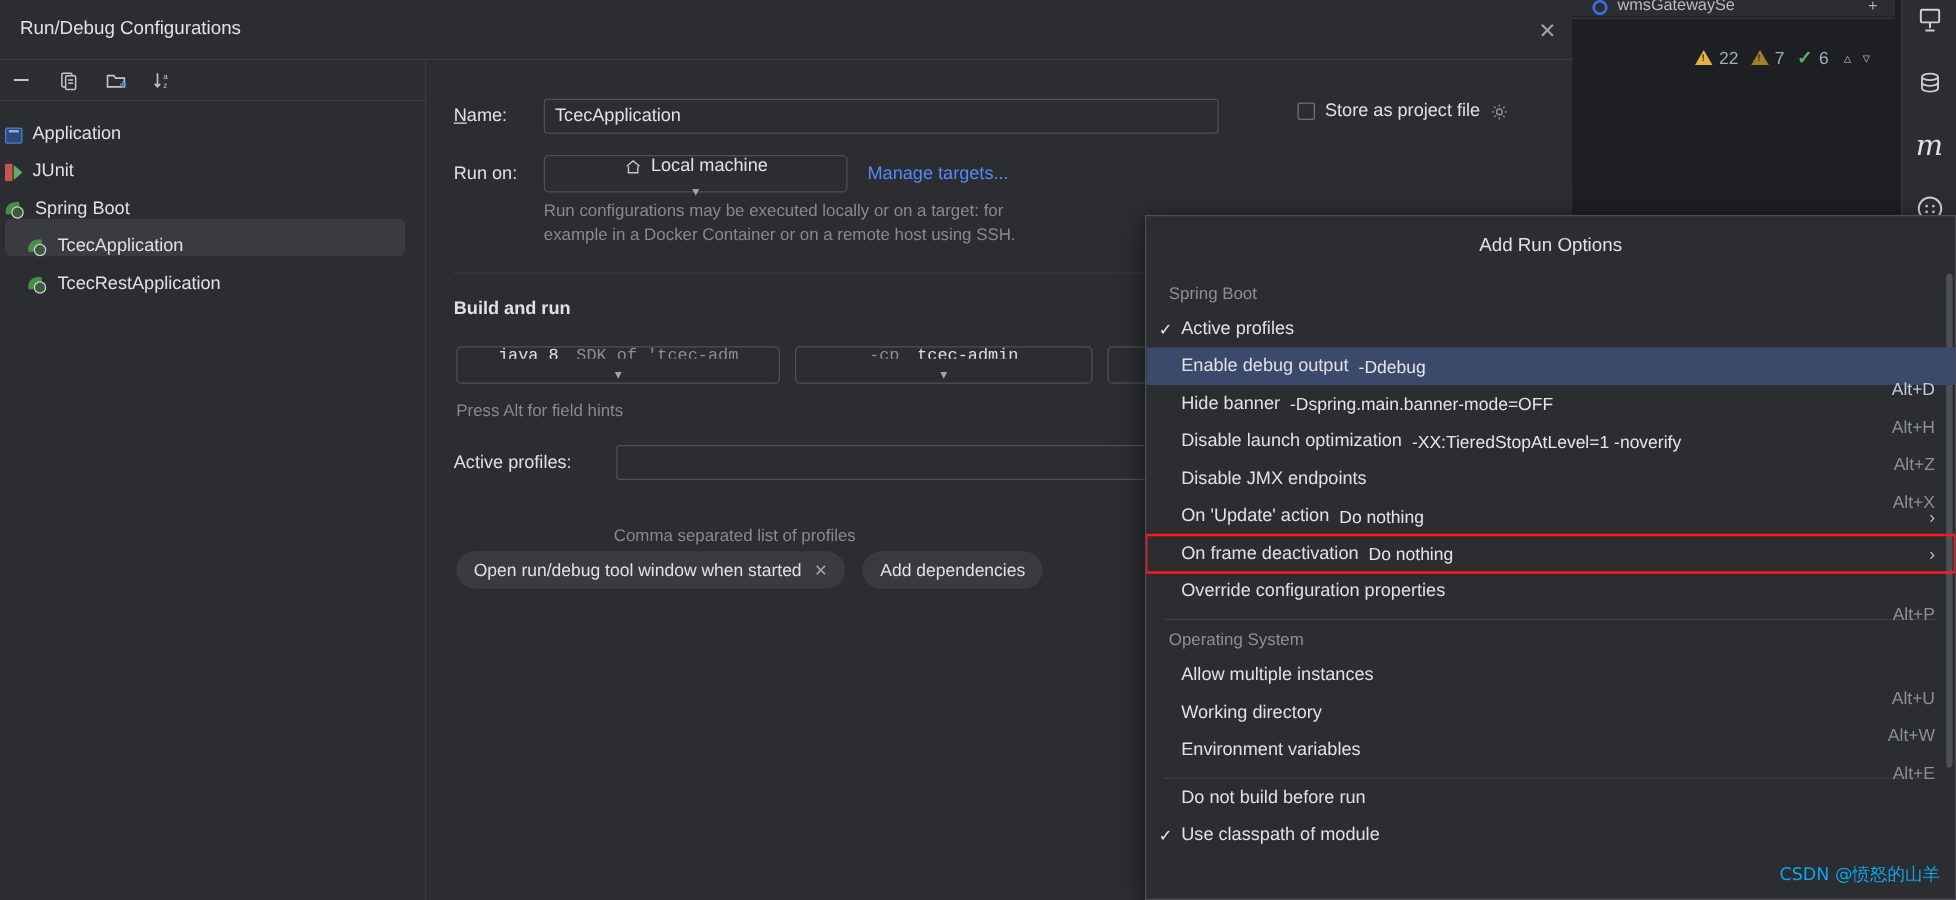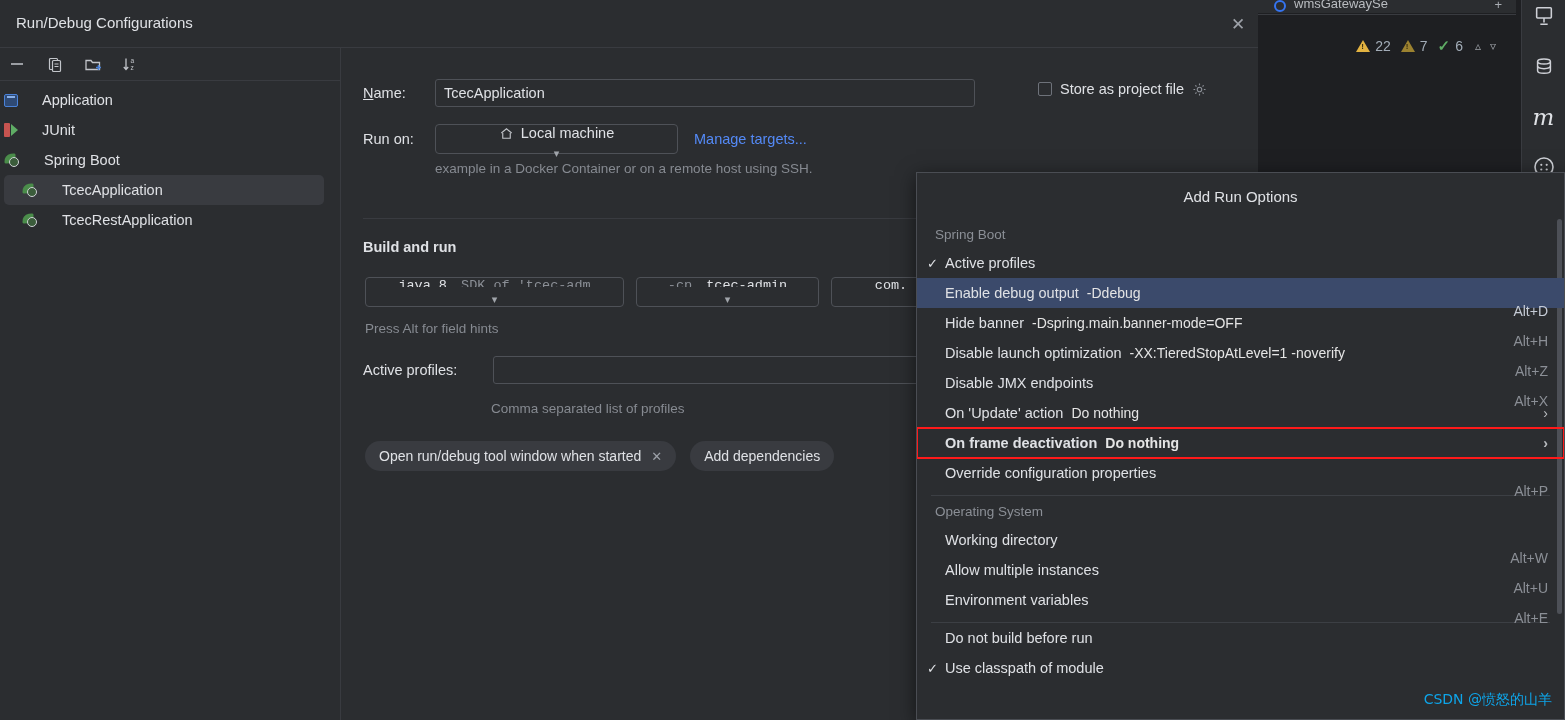--- a/index.html
+++ b/index.html
@@ -74,21 +74,21 @@
     position:absolute; left:0; top:48px; width:341px; height:672px;
     background:#2b2d30; border-right:1px solid #393b40;
   }
   .lp-toolbar {
     height:33px; display:flex; align-items:center; gap:16px; padding-left:6px;
     border-bottom:1px solid #393b40;
   }
   .lp-tool { width:22px; height:22px; display:flex; align-items:center; justify-content:center; color:#c2c5ca; cursor:default; }
   .tree { padding-top:4px; }
   .tree-row {
-    height:30px; display:flex; align-items:center; gap:24px;
+    height:30px; display:flex; align-items:flex-end; gap:8px;
     padding-left:4px; font-size:14.5px; color:#dfe1e5; cursor:default;
   }
   .tree-row.child { padding-left:22px; }
   .tree-row.selected { background:#393b40; margin:0 16px 0 4px; border-radius:5px; padding-left:18px; }
   .ic-app { width:14px; height:13px; border:1.6px solid #4a82d8; border-radius:2px; background:#2f4a74; position:relative;}
   .ic-app::after{content:"";position:absolute;left:2px;top:1px;width:8px;height:2px;background:#87aee8;}
   .ic-junit { width:14px; height:14px; position:relative; }
   .ic-junit::before{content:"";position:absolute;left:0;top:0;width:6px;height:14px;background:#c75450;border-radius:1px;}
   .ic-junit::after{content:"";position:absolute;left:7px;top:1px;border-left:7px solid #5fad65;border-top:6px solid transparent;border-bottom:6px solid transparent;}
   .ic-leaf { width:16px; height:14px; position:relative; }
@@ -154,21 +154,21 @@
     height:30px; display:flex; align-items:center;
     padding-left:28px; padding-right:16px; position:relative; cursor:default;
     font-size:14.5px; color:#dfe1e5; white-space:nowrap;
   }
   .mi .check { position:absolute; left:10px; color:#dfe1e5; font-size:13px; }
   .mi .sub { color:#e5e5e5; margin-left:8px; font-size:14px; }
   .mi .accel { margin-left:auto; color:#8b8f96; font-size:14px; padding-left:18px;margin-top:36px; }
   .mi .arrow { margin-left:auto; color:#b9bcc0; font-size:14px; padding-left:18px; }
   .mi.hl { background:#3b4a6b; }
   .mi.hl .accel { color:#c5cbd6; }
-  .mi.boxed { outline:2px solid #ff1a1a; outline-offset:-1px;font-weight:bold; }
+  .mi.boxed { outline:2px solid #ff1a1a; outline-offset:-1px; }
   .popup-sep { height:1px; background:#3c3f44; margin:7px 14px 0 14px; }
   .popup-scroll {
     position:absolute; right:2px; top:46px; width:5px; height:395px;
     background:#4d5057; border-radius:3px;
   }
   .watermark {
     position:absolute; right:12px; bottom:10px;
     font-size:14px; color:#0ea5e9;
     font-family:"DejaVu Sans", sans-serif;
   }
@@ -310,54 +310,55 @@
                 <path d="M4 7.5v5.5h8V7.5"></path>
             </svg>
             <span>Local machine</span>
           </span>
           <span class="chev">▾</span>
         </span>
         <span class="link" style="margin-left:16px;">Manage targets...</span>
       </div>
 
       <div class="hint" style="position:absolute;left:94px;top:111px;width:470px;">
+        <div>Run configurations may be executed locally or on a target: for</div>
         <div>example in a Docker Container or on a remote host using SSH.</div>
       </div>
 
       <div class="sep-line" style="left:22px; top:170px; width:880px;"></div>
 
       <div class="sect-title" style="position:absolute;left:22px;top:191px;">Build and run</div>
 
       <div class="row" style="left:24px; top:229px; gap:12px;">
         <span class="combo" style="width:259px;">
           <span class="mono" style="overflow:hidden;white-space:nowrap;">
             <span class="mono-br">java 8</span>
             <span class="mono-dim" style="margin-left:6px;">SDK of 'tcec-adm</span>
           </span>
           <span class="chev">▾</span>
         </span>
-        <span class="combo" style="width:183px;">
+        <span class="combo" style="width:238px;">
           <span class="mono" style="overflow:hidden;white-space:nowrap;">
             <span class="mono-dim">-cp</span>
             <span class="mono-br" style="margin-left:6px;">tcec-admin</span>
           </span>
           <span class="chev">▾</span>
         </span>
         <span class="combo" style="width:120px; overflow:hidden;">
           <span class="mono mono-br">com.</span>
         </span>
       </div>
 
       <div class="hint" style="position:absolute;left:24px;top:271px;">Press Alt for field hints</div>
 
       <div class="row" style="left:22px; top:308px;">
         <span class="lbl" style="width:130px;">Active profiles:</span>
         <span class="txtfield" style="width:525px;"></span>
       </div>
-      <div class="hint" style="position:absolute;left:150px;top:351px;">Comma separated list of profiles</div>
+      <div class="hint" style="position:absolute;left:150px;top:371px;">Comma separated list of profiles</div>
 
       <div class="row" style="left:24px; top:393px; gap:14px;">
         <span class="chip">
           <span>Open run/debug tool window when started</span>
           <span class="x">✕</span>
         </span>
         <span class="chip">
           <span>Add dependencies</span>
         </span>
       </div>
@@ -414,28 +415,28 @@
     <div class="mi">
       <span>Override configuration properties</span>
       <span class="accel">Alt+P</span>
     </div>
 
     <div class="popup-sep"></div>
 
     <div class="grp-label">Operating System</div>
 
     <div class="mi">
+      <span>Allow multiple instances</span>
+      <span class="accel">Alt+U</span>
+    </div>
+    <div class="mi">
       <span>Working directory</span>
       <span class="accel">Alt+W</span>
     </div>
     <div class="mi">
-      <span>Allow multiple instances</span>
-      <span class="accel">Alt+U</span>
-    </div>
-    <div class="mi">
       <span>Environment variables</span>
       <span class="accel">Alt+E</span>
     </div>
 
     <div class="popup-sep"></div>
 
 
     <div class="mi">
       <span>Do not build before run</span>
     </div>

